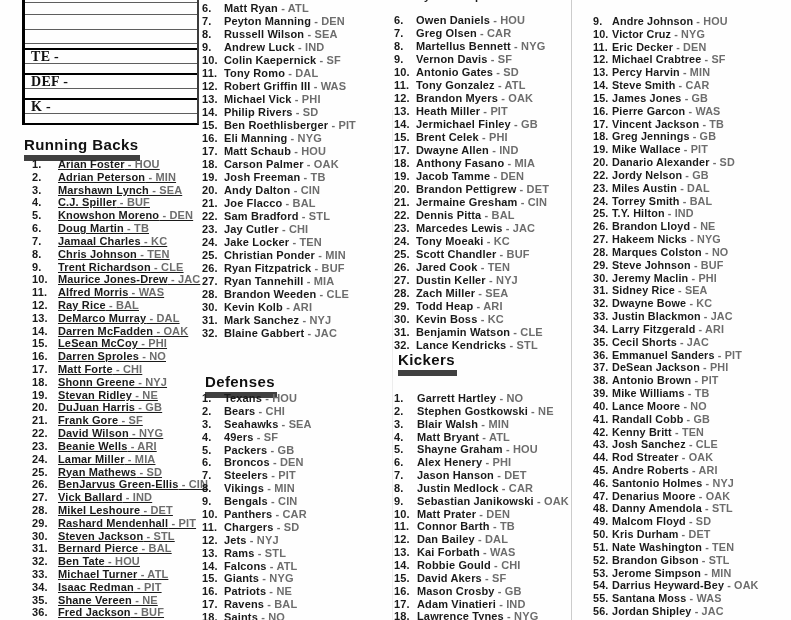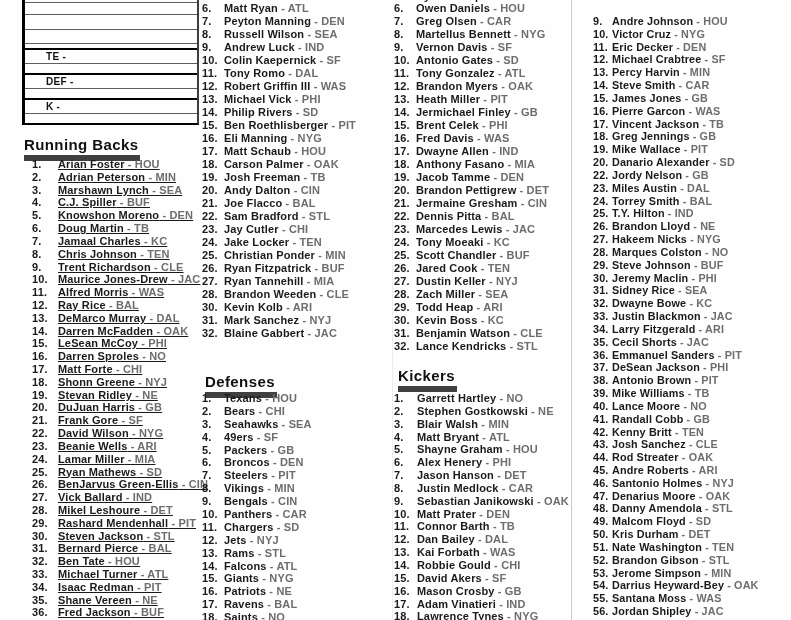--- a/index.html
+++ b/index.html
@@ -15,22 +15,22 @@
   .form-table{
     position:absolute;left:22px;top:0;width:172px;
     border-left:3px solid #000;
     border-right:2px solid #3c3c3c;
     border-bottom:2.5px solid #000;
     box-sizing:content-box;
   }
   .frow{border-bottom:1px solid #5e5e5e;}
   .frow.thick{border-bottom:2.5px solid #000;}
   .frow.label{
-    font-size:10px;font-weight:bold;line-height:13px;height:13px;
-    padding-left:21px;letter-spacing:.3px;color:#111;
+    font-size:14px;font-weight:bold;line-height:13px;height:13px;
+    padding-left:6px;letter-spacing:.3px;color:#111;font-family:Liberation Serif, serif;
   }
   .h2{height:2px;} .h11{height:11px;} .h14{height:14px;} .h13{height:13px;}
   .h4{height:4px;} .h9{height:9px;border-bottom:none;}
   .h9b{height:9px;}
   
   .sect-header{
     position:absolute;
     font-size:15px;font-weight:bold;color:#111;
     letter-spacing:.4px;
     border-bottom:6px solid #404040;
@@ -163,51 +163,50 @@
     <div class="prow"><span class="num">14.</span><span class="pname">Falcons</span><span class="pteam"> - ATL</span></div>
     <div class="prow"><span class="num">15.</span><span class="pname">Giants</span><span class="pteam"> - NYG</span></div>
     <div class="prow"><span class="num">16.</span><span class="pname">Patriots</span><span class="pteam"> - NE</span></div>
     <div class="prow"><span class="num">17.</span><span class="pname">Ravens</span><span class="pteam"> - BAL</span></div>
     <div class="prow"><span class="num">18.</span><span class="pname">Saints</span><span class="pteam"> - NO</span></div>
   </div>
 
 <div class="list partial" style="left:394px;top:-10px;--rh:13px;--numw:22px;">
     <div class="prow"><span class="num">5.</span><span class="pname">Kyle Rudolph</span><span class="pteam"> - MIN</span></div>
   </div>
-<div class="list" style="left:394px;top:2px;--rh:13px;--numw:22px;">
+<div class="list" style="left:394px;top:14px;--rh:13px;--numw:22px;">
     <div class="prow"><span class="num">6.</span><span class="pname">Owen Daniels</span><span class="pteam"> - HOU</span></div>
     <div class="prow"><span class="num">7.</span><span class="pname">Greg Olsen</span><span class="pteam"> - CAR</span></div>
     <div class="prow"><span class="num">8.</span><span class="pname">Martellus Bennett</span><span class="pteam"> - NYG</span></div>
     <div class="prow"><span class="num">9.</span><span class="pname">Vernon Davis</span><span class="pteam"> - SF</span></div>
     <div class="prow"><span class="num">10.</span><span class="pname">Antonio Gates</span><span class="pteam"> - SD</span></div>
     <div class="prow"><span class="num">11.</span><span class="pname">Tony Gonzalez</span><span class="pteam"> - ATL</span></div>
     <div class="prow"><span class="num">12.</span><span class="pname">Brandon Myers</span><span class="pteam"> - OAK</span></div>
     <div class="prow"><span class="num">13.</span><span class="pname">Heath Miller</span><span class="pteam"> - PIT</span></div>
     <div class="prow"><span class="num">14.</span><span class="pname">Jermichael Finley</span><span class="pteam"> - GB</span></div>
     <div class="prow"><span class="num">15.</span><span class="pname">Brent Celek</span><span class="pteam"> - PHI</span></div>
-    <div class="prow"><span class="num">16.</span><span class="pname">Fred Davis</span><span class="pteam"> - WAS</span></div>
     <div class="prow"><span class="num">17.</span><span class="pname">Dwayne Allen</span><span class="pteam"> - IND</span></div>
     <div class="prow"><span class="num">18.</span><span class="pname">Anthony Fasano</span><span class="pteam"> - MIA</span></div>
     <div class="prow"><span class="num">19.</span><span class="pname">Jacob Tamme</span><span class="pteam"> - DEN</span></div>
     <div class="prow"><span class="num">20.</span><span class="pname">Brandon Pettigrew</span><span class="pteam"> - DET</span></div>
     <div class="prow"><span class="num">21.</span><span class="pname">Jermaine Gresham</span><span class="pteam"> - CIN</span></div>
     <div class="prow"><span class="num">22.</span><span class="pname">Dennis Pitta</span><span class="pteam"> - BAL</span></div>
     <div class="prow"><span class="num">23.</span><span class="pname">Marcedes Lewis</span><span class="pteam"> - JAC</span></div>
     <div class="prow"><span class="num">24.</span><span class="pname">Tony Moeaki</span><span class="pteam"> - KC</span></div>
     <div class="prow"><span class="num">25.</span><span class="pname">Scott Chandler</span><span class="pteam"> - BUF</span></div>
     <div class="prow"><span class="num">26.</span><span class="pname">Jared Cook</span><span class="pteam"> - TEN</span></div>
     <div class="prow"><span class="num">27.</span><span class="pname">Dustin Keller</span><span class="pteam"> - NYJ</span></div>
     <div class="prow"><span class="num">28.</span><span class="pname">Zach Miller</span><span class="pteam"> - SEA</span></div>
     <div class="prow"><span class="num">29.</span><span class="pname">Todd Heap</span><span class="pteam"> - ARI</span></div>
     <div class="prow"><span class="num">30.</span><span class="pname">Kevin Boss</span><span class="pteam"> - KC</span></div>
     <div class="prow"><span class="num">31.</span><span class="pname">Benjamin Watson</span><span class="pteam"> - CLE</span></div>
     <div class="prow"><span class="num">32.</span><span class="pname">Lance Kendricks</span><span class="pteam"> - STL</span></div>
   </div>
 
-<div class="sect-header" style="left:398px;top:367px;">Kickers</div>
+<div class="sect-header" style="left:398px;top:351px;">Kickers</div>
 <div class="list" style="left:394px;top:392px;--rh:12.85px;--numw:23px;">
     <div class="prow"><span class="num">1.</span><span class="pname">Garrett Hartley</span><span class="pteam"> - NO</span></div>
     <div class="prow"><span class="num">2.</span><span class="pname">Stephen Gostkowski</span><span class="pteam"> - NE</span></div>
     <div class="prow"><span class="num">3.</span><span class="pname">Blair Walsh</span><span class="pteam"> - MIN</span></div>
     <div class="prow"><span class="num">4.</span><span class="pname">Matt Bryant</span><span class="pteam"> - ATL</span></div>
     <div class="prow"><span class="num">5.</span><span class="pname">Shayne Graham</span><span class="pteam"> - HOU</span></div>
     <div class="prow"><span class="num">6.</span><span class="pname">Alex Henery</span><span class="pteam"> - PHI</span></div>
     <div class="prow"><span class="num">7.</span><span class="pname">Jason Hanson</span><span class="pteam"> - DET</span></div>
     <div class="prow"><span class="num">8.</span><span class="pname">Justin Medlock</span><span class="pteam"> - CAR</span></div>
     <div class="prow"><span class="num">9.</span><span class="pname">Sebastian Janikowski</span><span class="pteam"> - OAK</span></div>

